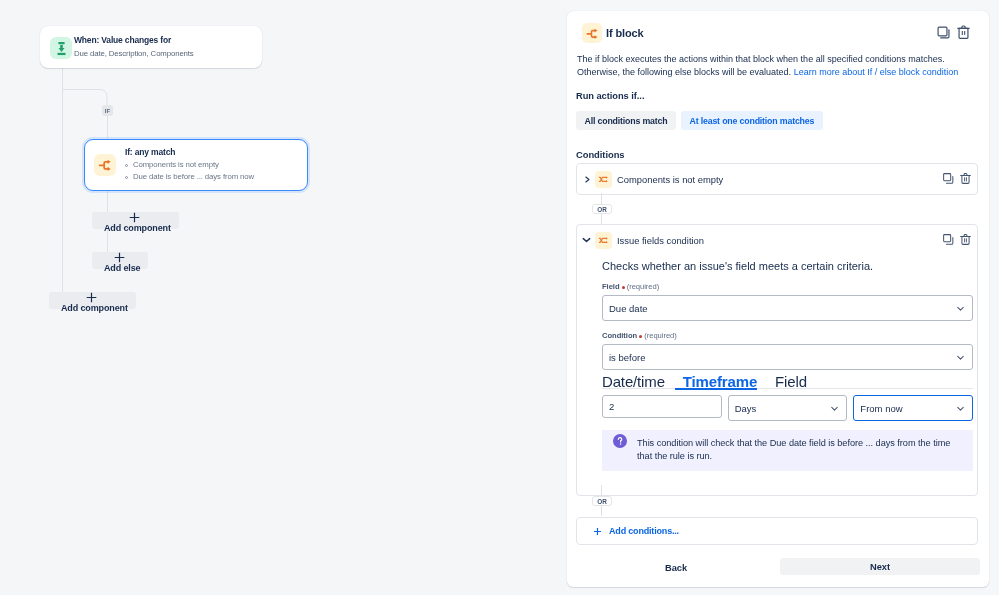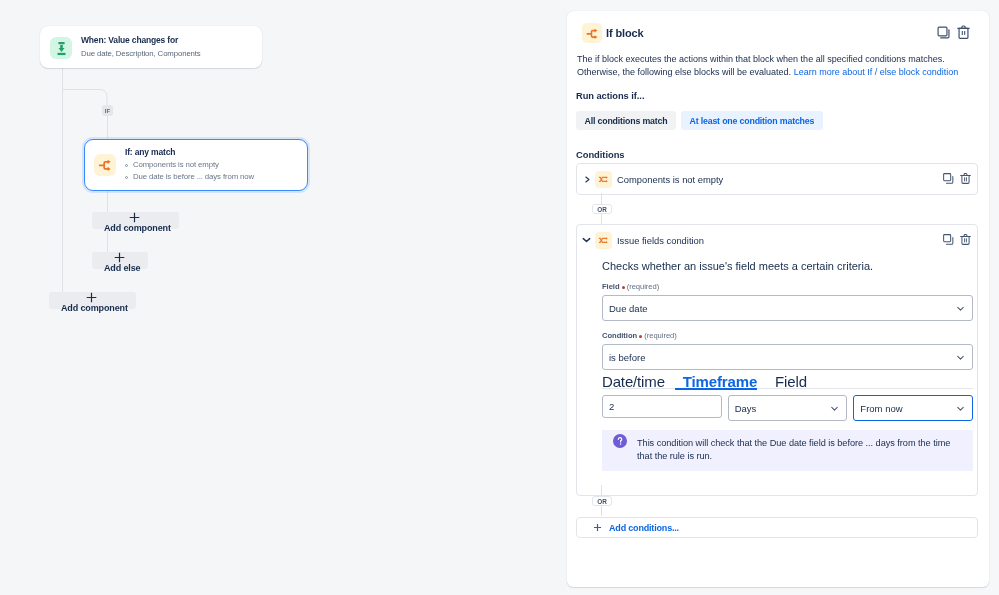--- a/index.html
+++ b/index.html
@@ -19,21 +19,21 @@
   .conn { position:absolute; background:#dcdfe4; }
 
   .trigger-card {
     position:absolute; left:40px; top:26px; width:222px; height:42px;
     background:#fff; border-radius:8px;
     box-shadow:0 1px 1px rgba(9,30,66,0.13), 0 0 1px rgba(9,30,66,0.16);
     display:flex; align-items:center; padding-left:10px;
   }
   .sq-icon { width:20px; height:20px; border-radius:5px; flex:0 0 auto;
              display:flex; align-items:center; justify-content:center; }
-  .trig-texts { margin-left:9px; }
+  .trig-texts { margin-left:2px; }
   .trig-title { font-size:8.5px; font-weight:700; color:#172b4d; letter-spacing:-0.02em; line-height:11px; }
   .trig-sub { font-size:7.8px; color:#5a6779; line-height:11px; margin-top:1.5px; letter-spacing:-0.015em; }
 
   .if-badge {
     position:absolute; left:102px; top:105px; width:11px; height:11px;
     background:#e4e6ea; border-radius:3px; color:#5e6c84;
     font-size:6px; font-weight:700; display:flex; align-items:center; justify-content:center;
     letter-spacing:0.02em;
   }
 
@@ -119,21 +119,21 @@
 
   .row3 { display:flex; gap:6px; margin-top:6px; }
   .inp { height:23px; border:1px solid #b3bac5; border-radius:3px; background:#fff;
          display:flex; align-items:center; padding:0 6px; font-size:9.5px; color:#172b4d; }
 
   .info { margin-top:9px; background:#f1f0fe; border-radius:0; display:flex;
           padding:7px 12px 8px 12px; }
   .info-txt { font-size:9.2px; color:#172b4d; line-height:13.2px; margin-left:10px; letter-spacing:-0.005em; }
 
   .addcond {
-    position:absolute; left:9px; width:402px; height:21px; background:#fff;
+    position:absolute; left:9px; width:402px; height:28px; background:#fff;
     border:1px solid #e2e4e9; border-radius:4px; display:flex; align-items:center;
     padding-left:16px; cursor:pointer;
   }
   .addcond .lbl { font-size:9px; color:#0c66e4; font-weight:700; margin-left:7px; letter-spacing:-0.02em; }
 
   .footer { position:absolute; left:0; right:0; bottom:0; height:44px; display:flex; align-items:center; }
   .btn-back { position:absolute; left:7px; top:16px; width:204px; height:17px; border-radius:3px;
               display:flex; align-items:center; justify-content:center;
               font-size:9.3px; font-weight:700; color:#172b4d; cursor:pointer; letter-spacing:-0.005em; }
   .btn-next { position:absolute; left:213px; top:15px; width:200px; height:17px; background:#f1f2f4; border-radius:3px;
@@ -389,14 +389,18 @@
     <div class="conn" style="left:34px;top:474px;width:1px;height:31px;background:#dfe1e6;"></div>
     <div class="or-badge" style="left:25px;top:485px;">OR</div>
 
     <div class="addcond" style="top:506px;">
       <svg width="9" height="9" viewBox="0 0 24 24" style="flex:0 0 auto;">
           <path d="M12 2.5v19M2.5 12h19" stroke="#0c66e4" stroke-width="3.2" stroke-linecap="butt"></path>
         </svg>
       <span class="lbl">Add conditions...</span>
     </div>
 
+    <div class="footer">
+      <div class="btn-back">Back</div>
+      <div class="btn-next">Next</div>
+    </div>
   </div>
 </div>
 
 </body></html>

